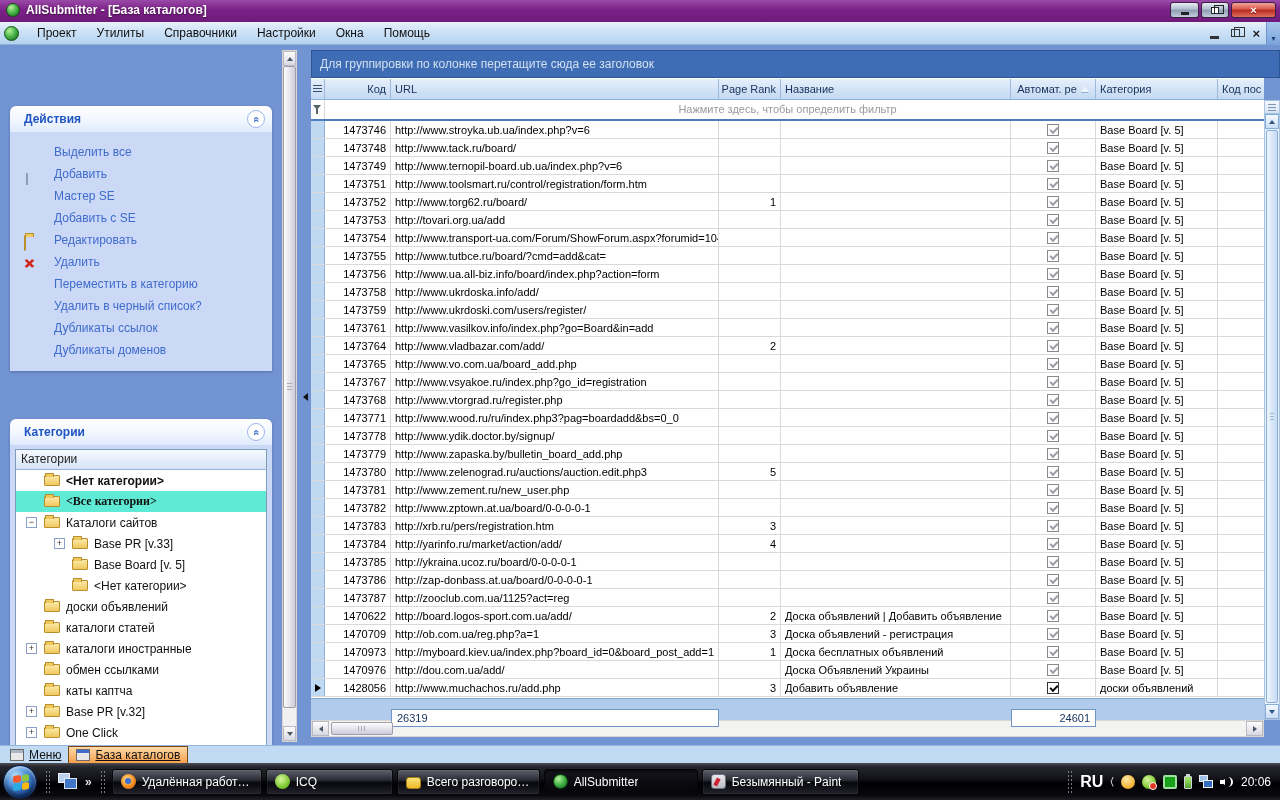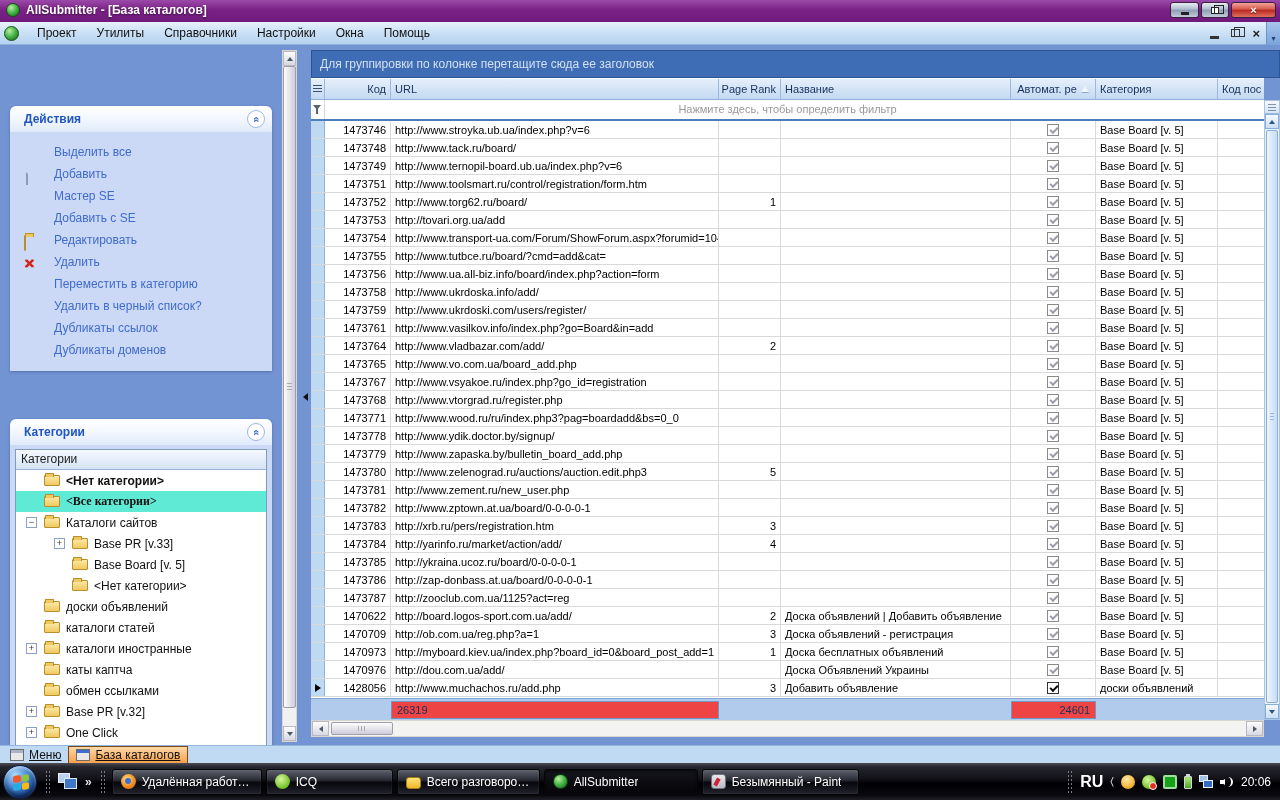--- a/index.html
+++ b/index.html
@@ -148,21 +148,21 @@
   .w-auto { width:85px; justify-content:center; }
   .w-cat { width:122px; }
   .w-extra { width:46px; border-right:none; }
   .cbx { width:12px; height:12px; border:1px solid #8a8a8a; background:#fdfdfd; position:relative; }
   .cbx::after { content:""; position:absolute; left:2px; top:2px; width:6px; height:3px;
     border-left:2px solid #9a9aa4; border-bottom:2px solid #9a9aa4; transform:rotate(-45deg); }
   .cbx.strong { border-color:#333; }
   .cbx.strong::after { border-color:#0a0a0a; }
 
   .gfooter { height:22px; flex:none; background:#b0cbec; border-top:1px solid #7fa3d4; position:relative; font-size:11px; }
-  .fbox { position:absolute; top:2px; height:18px; background:#ef4444; border:1px solid #7096c8;
+  .fbox { position:absolute; top:10px; height:18px; background:#ffffff; border:1px solid #7096c8;
     display:flex; align-items:center; color:#16325c; }
   .fbox.url { left:80px; width:328px; padding-left:5px; }
   .fbox.auto { left:700px; width:85px; justify-content:flex-end; padding-right:5px; }
 
   .hscroll { height:17px; flex:none; background:#f3f3f1; border:1px solid #d9d6cf; display:flex; align-items:center; }
   .hbtn { width:17px; height:15px; background:linear-gradient(180deg,#fdfdfd,#d8d8e2); border:1px solid #b9b9c5;
     display:flex; align-items:center; justify-content:center; flex:none; }
   .hthumb { width:62px; height:13px; margin-left:2px; background:linear-gradient(180deg,#fdfdfd,#cdccd9);
     border:1px solid #9d9dab; border-radius:2px; position:relative; }
   .hthumb::after { content:""; position:absolute; top:3px; bottom:3px; left:50%; margin-left:-4px; width:8px;
@@ -368,26 +368,26 @@
               <div class="tree-item" style="padding-left: 8px;">
                 <span class="boxarea">
                   <span class="pmbox">+</span>
                 </span>
                 <span class="tree-folder"></span>
                 <span>каталоги иностранные</span>
               </div>
               <div class="tree-item" style="padding-left: 8px;">
                 <span class="boxarea"></span>
                 <span class="tree-folder"></span>
-                <span>каты каптча</span>
+                <span>обмен ссылками</span>
               </div>
               <div class="tree-item" style="padding-left: 8px;">
                 <span class="boxarea"></span>
                 <span class="tree-folder"></span>
-                <span>обмен ссылками</span>
+                <span>каты каптча</span>
               </div>
               <div class="tree-item" style="padding-left: 8px;">
                 <span class="boxarea">
                   <span class="pmbox">+</span>
                 </span>
                 <span class="tree-folder"></span>
                 <span>Base PR [v.32]</span>
               </div>
               <div class="tree-item" style="padding-left: 8px;">
                 <span class="boxarea">

